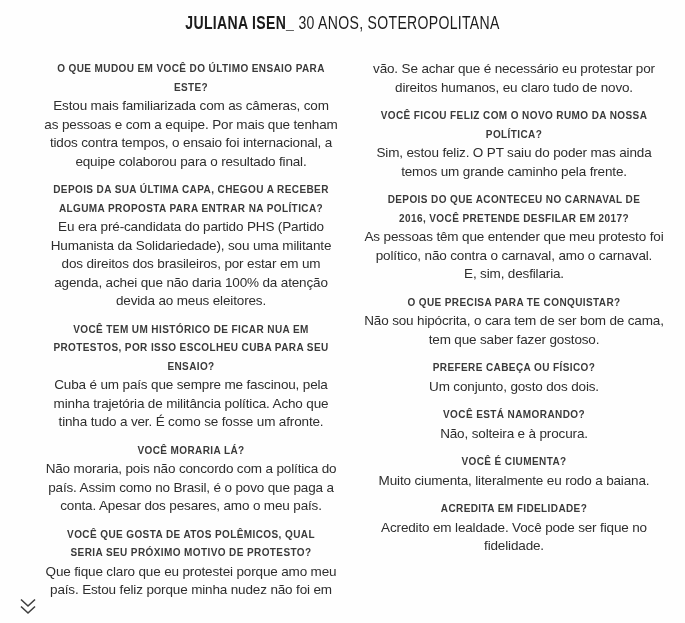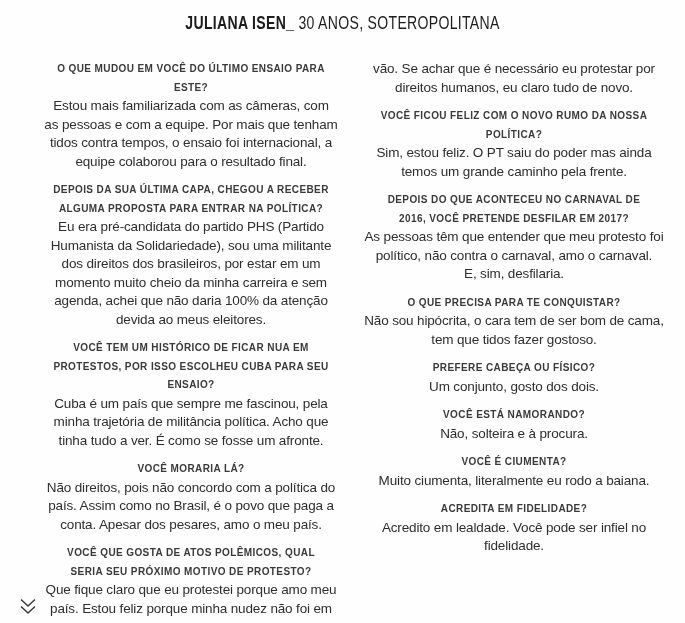--- a/index.html
+++ b/index.html
@@ -97,39 +97,38 @@
       <span class="text-line">equipe colaborou para o resultado final.</span>
     </div>
     <div class="block question">
       <span class="text-line">DEPOIS DA SUA ÚLTIMA CAPA, CHEGOU A RECEBER</span>
       <span class="text-line">ALGUMA PROPOSTA PARA ENTRAR NA POLÍTICA?</span>
     </div>
     <div class="block answer">
       <span class="text-line">Eu era pré-candidata do partido PHS (Partido</span>
       <span class="text-line">Humanista da Solidariedade), sou uma militante</span>
       <span class="text-line">dos direitos dos brasileiros, por estar em um</span>
-      <span class="text-line">momento muito cheio da minha carreira e sem</span>
       <span class="text-line">agenda, achei que não daria 100% da atenção</span>
       <span class="text-line">devida ao meus eleitores.</span>
     </div>
     <div class="block question">
       <span class="text-line">VOCÊ TEM UM HISTÓRICO DE FICAR NUA EM</span>
       <span class="text-line">PROTESTOS, POR ISSO ESCOLHEU CUBA PARA SEU</span>
       <span class="text-line">ENSAIO?</span>
     </div>
     <div class="block answer">
       <span class="text-line">Cuba é um país que sempre me fascinou, pela</span>
       <span class="text-line">minha trajetória de militância política. Acho que</span>
       <span class="text-line">tinha tudo a ver. É como se fosse um afronte.</span>
     </div>
     <div class="block question">
       <span class="text-line">VOCÊ MORARIA LÁ?</span>
     </div>
     <div class="block answer">
-      <span class="text-line">Não direitos, pois não concordo com a política do</span>
+      <span class="text-line">Não moraria, pois não concordo com a política do</span>
       <span class="text-line">país. Assim como no Brasil, é o povo que paga a</span>
       <span class="text-line">conta. Apesar dos pesares, amo o meu país.</span>
     </div>
     <div class="block question">
       <span class="text-line">VOCÊ QUE GOSTA DE ATOS POLÊMICOS, QUAL</span>
       <span class="text-line">SERIA SEU PRÓXIMO MOTIVO DE PROTESTO?</span>
     </div>
     <div class="block answer">
       <span class="text-line">Que fique claro que eu protestei porque amo meu</span>
       <span class="text-line">país. Estou feliz porque minha nudez não foi em</span>
@@ -155,21 +154,21 @@
     <div class="block answer">
       <span class="text-line">As pessoas têm que entender que meu protesto foi</span>
       <span class="text-line">político, não contra o carnaval, amo o carnaval.</span>
       <span class="text-line">E, sim, desfilaria.</span>
     </div>
     <div class="block question">
       <span class="text-line">O QUE PRECISA PARA TE CONQUISTAR?</span>
     </div>
     <div class="block answer">
       <span class="text-line">Não sou hipócrita, o cara tem de ser bom de cama,</span>
-      <span class="text-line">tem que tidos fazer gostoso.</span>
+      <span class="text-line">tem que saber fazer gostoso.</span>
     </div>
     <div class="block question">
       <span class="text-line">PREFERE CABEÇA OU FÍSICO?</span>
     </div>
     <div class="block answer">
       <span class="text-line">Um conjunto, gosto dos dois.</span>
     </div>
     <div class="block question">
       <span class="text-line">VOCÊ ESTÁ NAMORANDO?</span>
     </div>
@@ -179,21 +178,21 @@
     <div class="block question">
       <span class="text-line">VOCÊ É CIUMENTA?</span>
     </div>
     <div class="block answer">
       <span class="text-line">Muito ciumenta, literalmente eu rodo a baiana.</span>
     </div>
     <div class="block question">
       <span class="text-line">ACREDITA EM FIDELIDADE?</span>
     </div>
     <div class="block answer">
-      <span class="text-line">Acredito em lealdade. Você pode ser infiel no</span>
+      <span class="text-line">Acredito em lealdade. Você pode ser fique no</span>
       <span class="text-line">fidelidade.</span>
     </div>
   </section>
 
 <button class="scroll-indicator" aria-label="scroll down">
   <span>
     <svg width="24" height="24" viewBox="0 0 24 24" fill="none">
       <polyline points="5,4.5 12,11 19,4.5" stroke="#3f3f3f" stroke-width="1.6" fill="none"></polyline>
       <polyline points="5,11.5 12,18 19,11.5" stroke="#3f3f3f" stroke-width="1.6" fill="none"></polyline>
     </svg>

